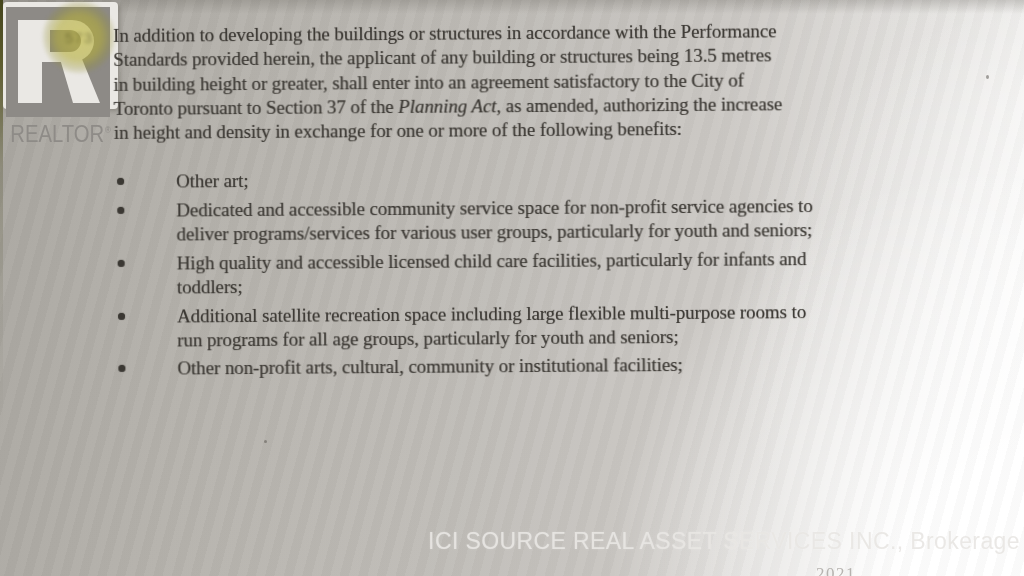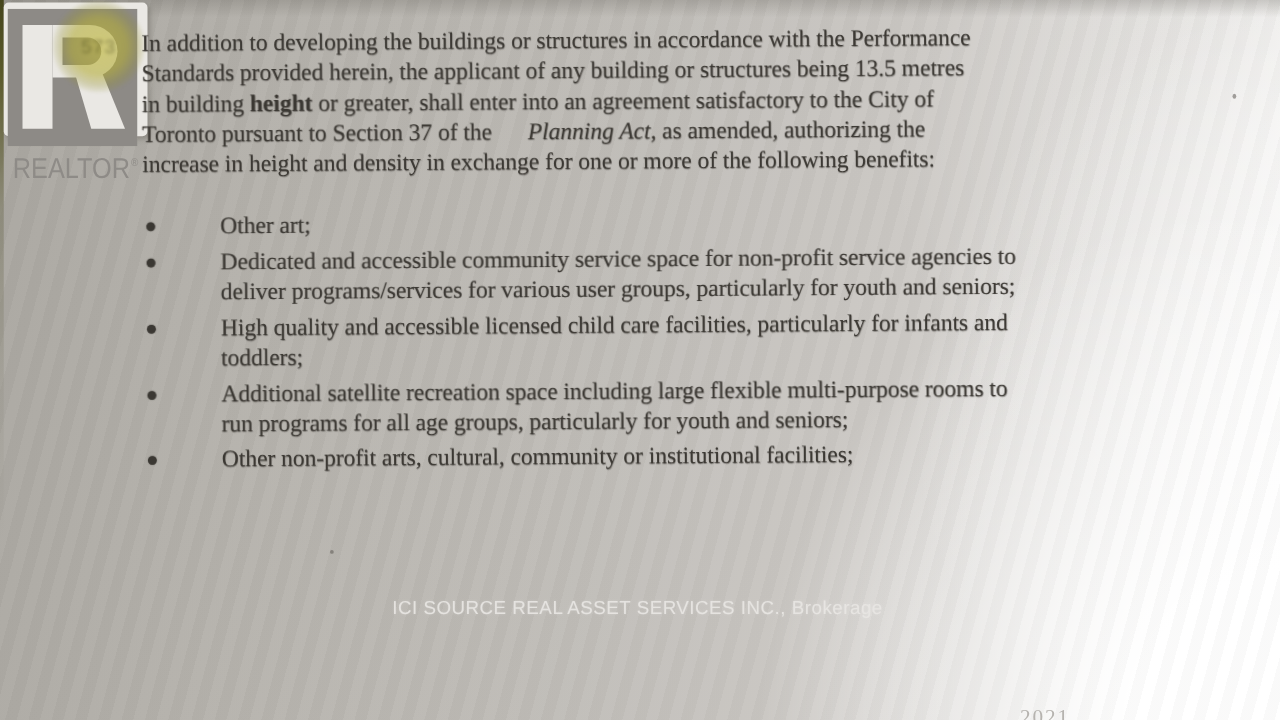--- a/index.html
+++ b/index.html
@@ -48,32 +48,32 @@
   }
   
   .doc-text{
     position:absolute;left:104px;top:24px;width:700px;
     transform:rotate(-0.4deg);transform-origin:0 0;
     color:var(--ink,#3b3833);
     text-shadow:0.3px 0.3px 0.7px rgba(59,56,51,0.5);
     filter:blur(0.28px);
   }
   .para{margin:0 0 0 9px;width:672px;font-size:19px;line-height:24.3px;letter-spacing:-0.1px;}
-  .para .b{font-weight:700;}
-  .para .i{font-style:italic;margin-left:24px;}
+  .para .b{font-weight:400;}
+  .para .i{font-style:italic;}
   .benefits{list-style:none;margin:25px 0 0 0;padding:0;font-size:19px;line-height:24.4px;letter-spacing:-0.1px;}
   .benefits li{position:relative;padding-left:71px;width:640px;margin-bottom:4px;}
   .benefits li::before{
     content:"";position:absolute;left:12px;top:8px;width:7px;height:7px;border-radius:50%;
     background:var(--ink,#3b3833);box-shadow:0 0 1px rgba(59,56,51,0.8);
   }
   
   .brokerage{
-    position:absolute;left:0;right:4px;top:478px;text-align:center;
-    font-family:"Liberation Sans", sans-serif;font-size:15px;letter-spacing:0.4px;
+    position:absolute;left:0;right:4px;top:528px;text-align:right;
+    font-family:"Liberation Sans", sans-serif;font-size:23px;letter-spacing:0.4px;
     color:var(--watermark-text,#e9e7e4);opacity:0.92;
     text-shadow:0 0 2px rgba(255,255,255,0.25);
   }
   .corner-frag{
     position:absolute;left:816px;top:564px;
     font-family:"Liberation Serif", serif;font-size:17px;letter-spacing:1.5px;
     color:var(--corner-text,#b6b3af);
   }
   .speck{position:absolute;border-radius:50%;background:#5d5a54;opacity:0.55;}
   .s1{left:986px;top:75px;width:3px;height:4px;}

